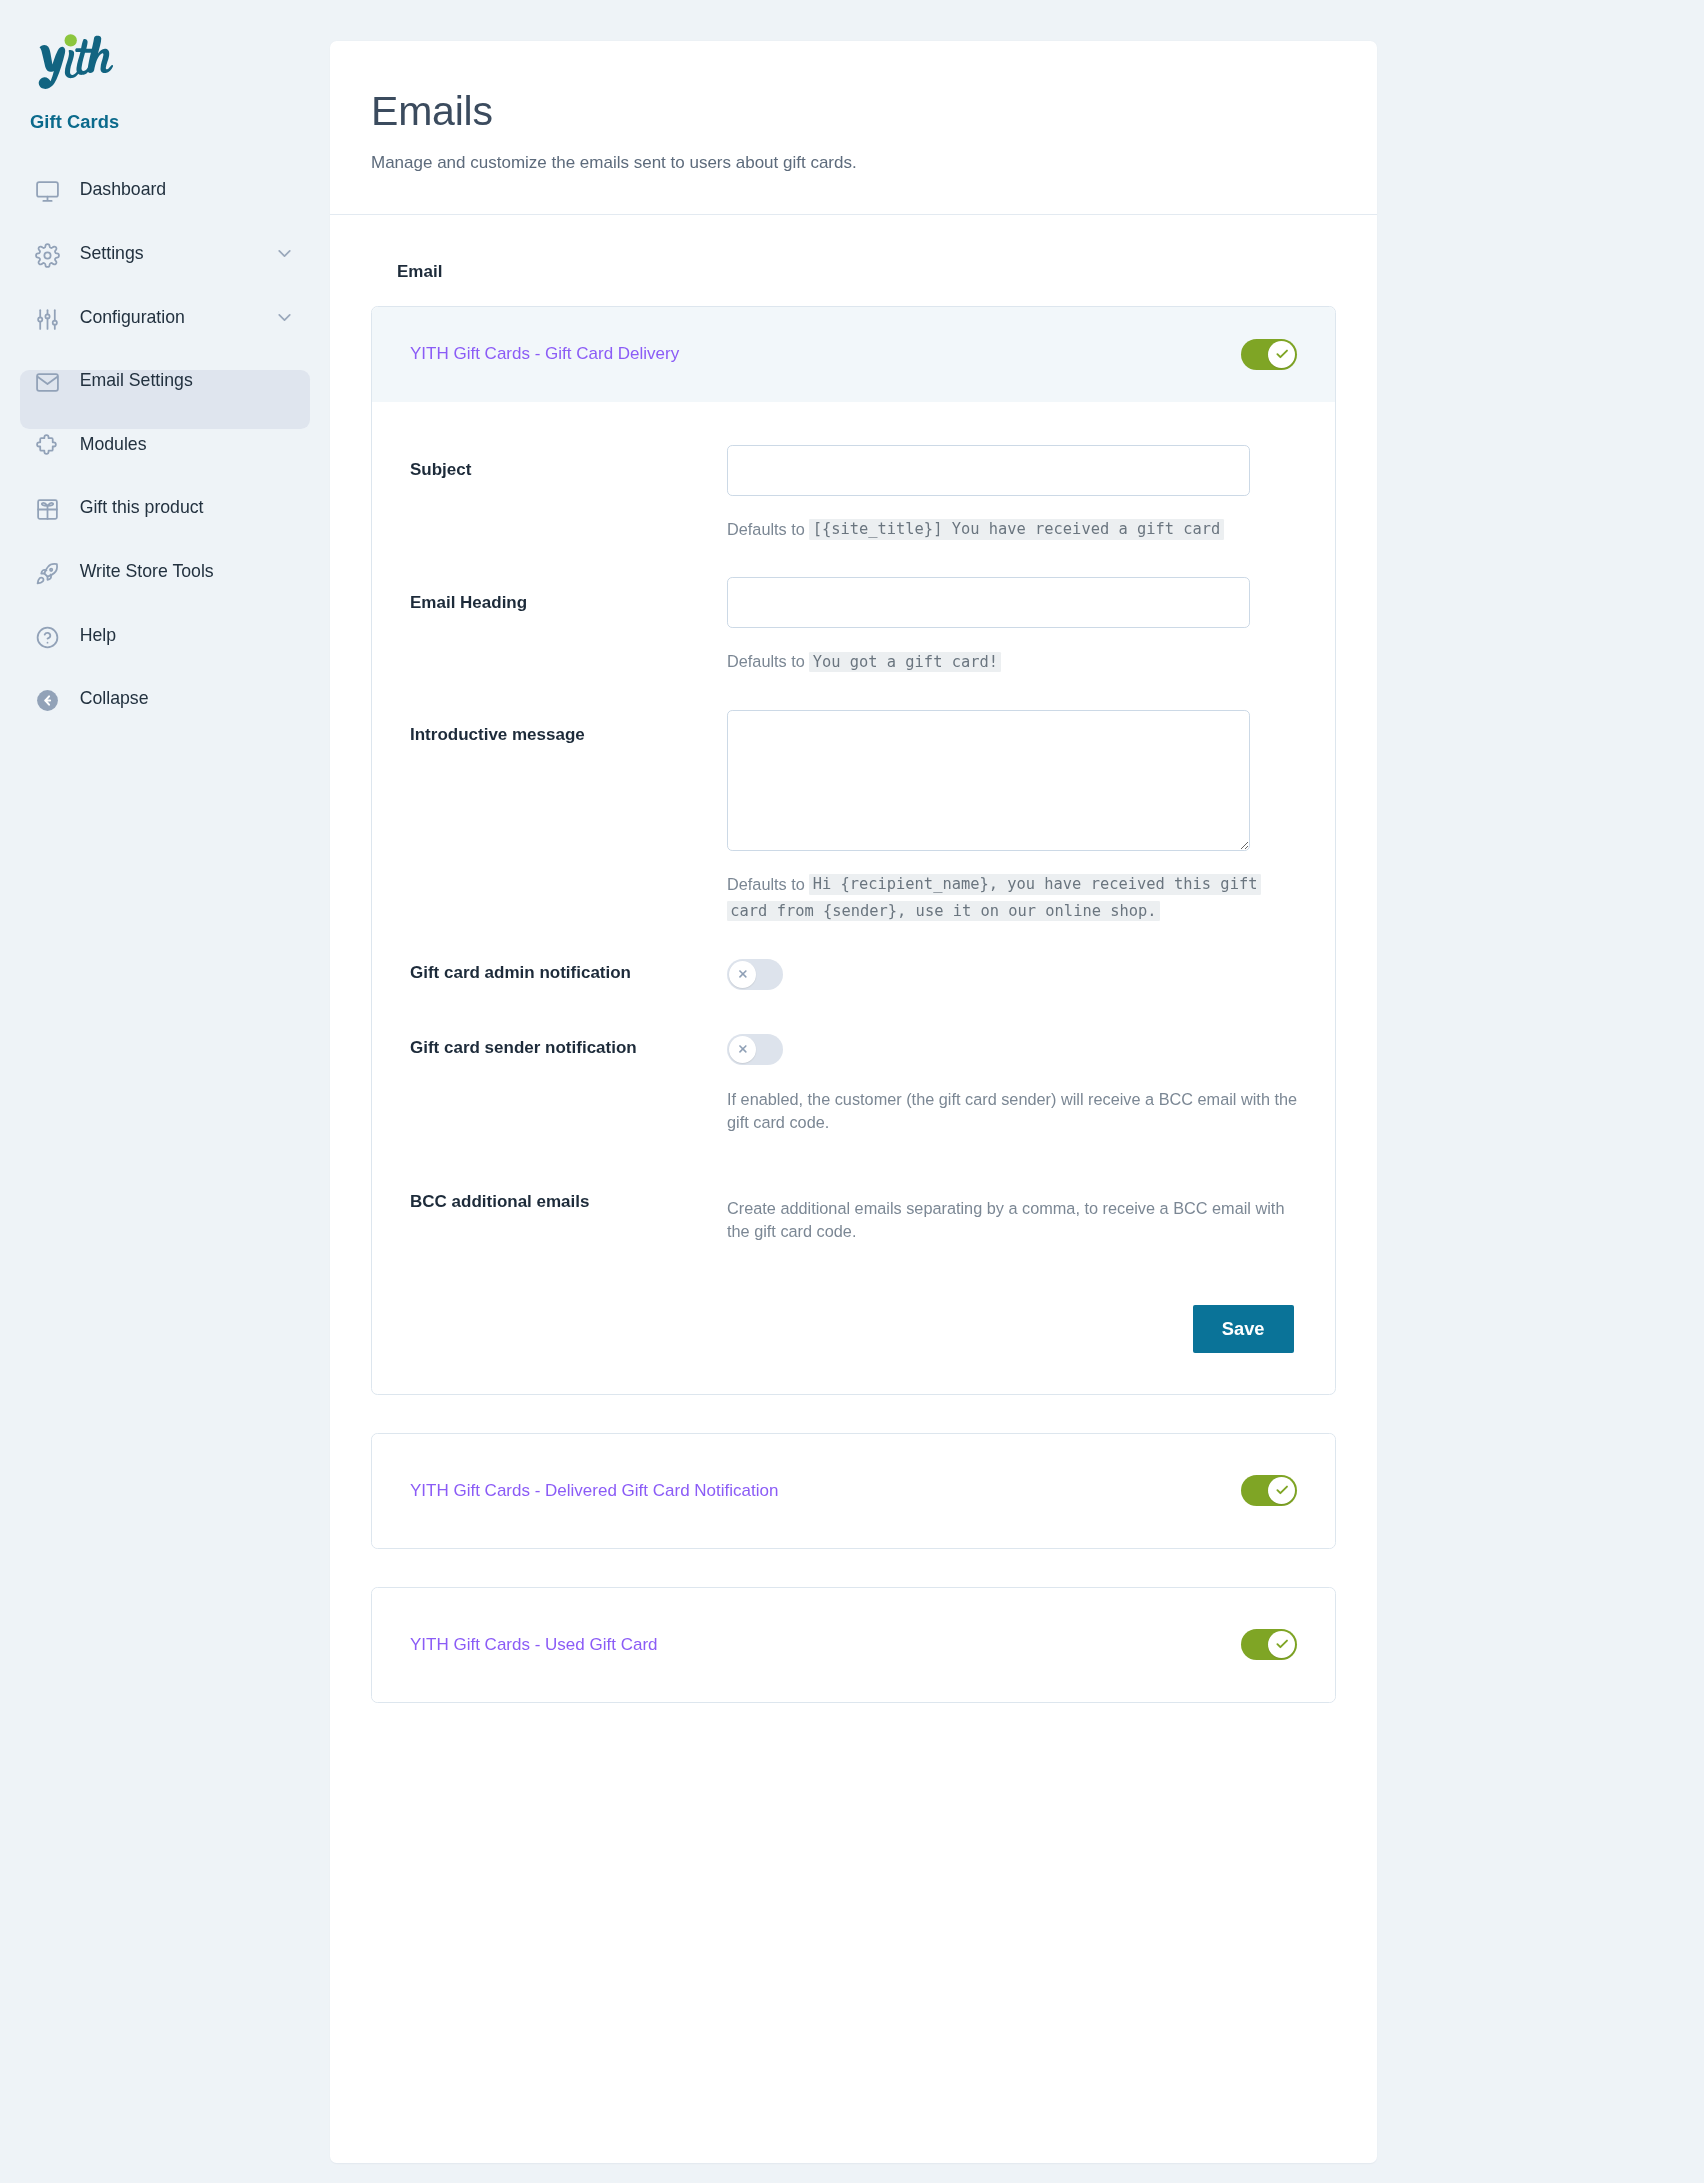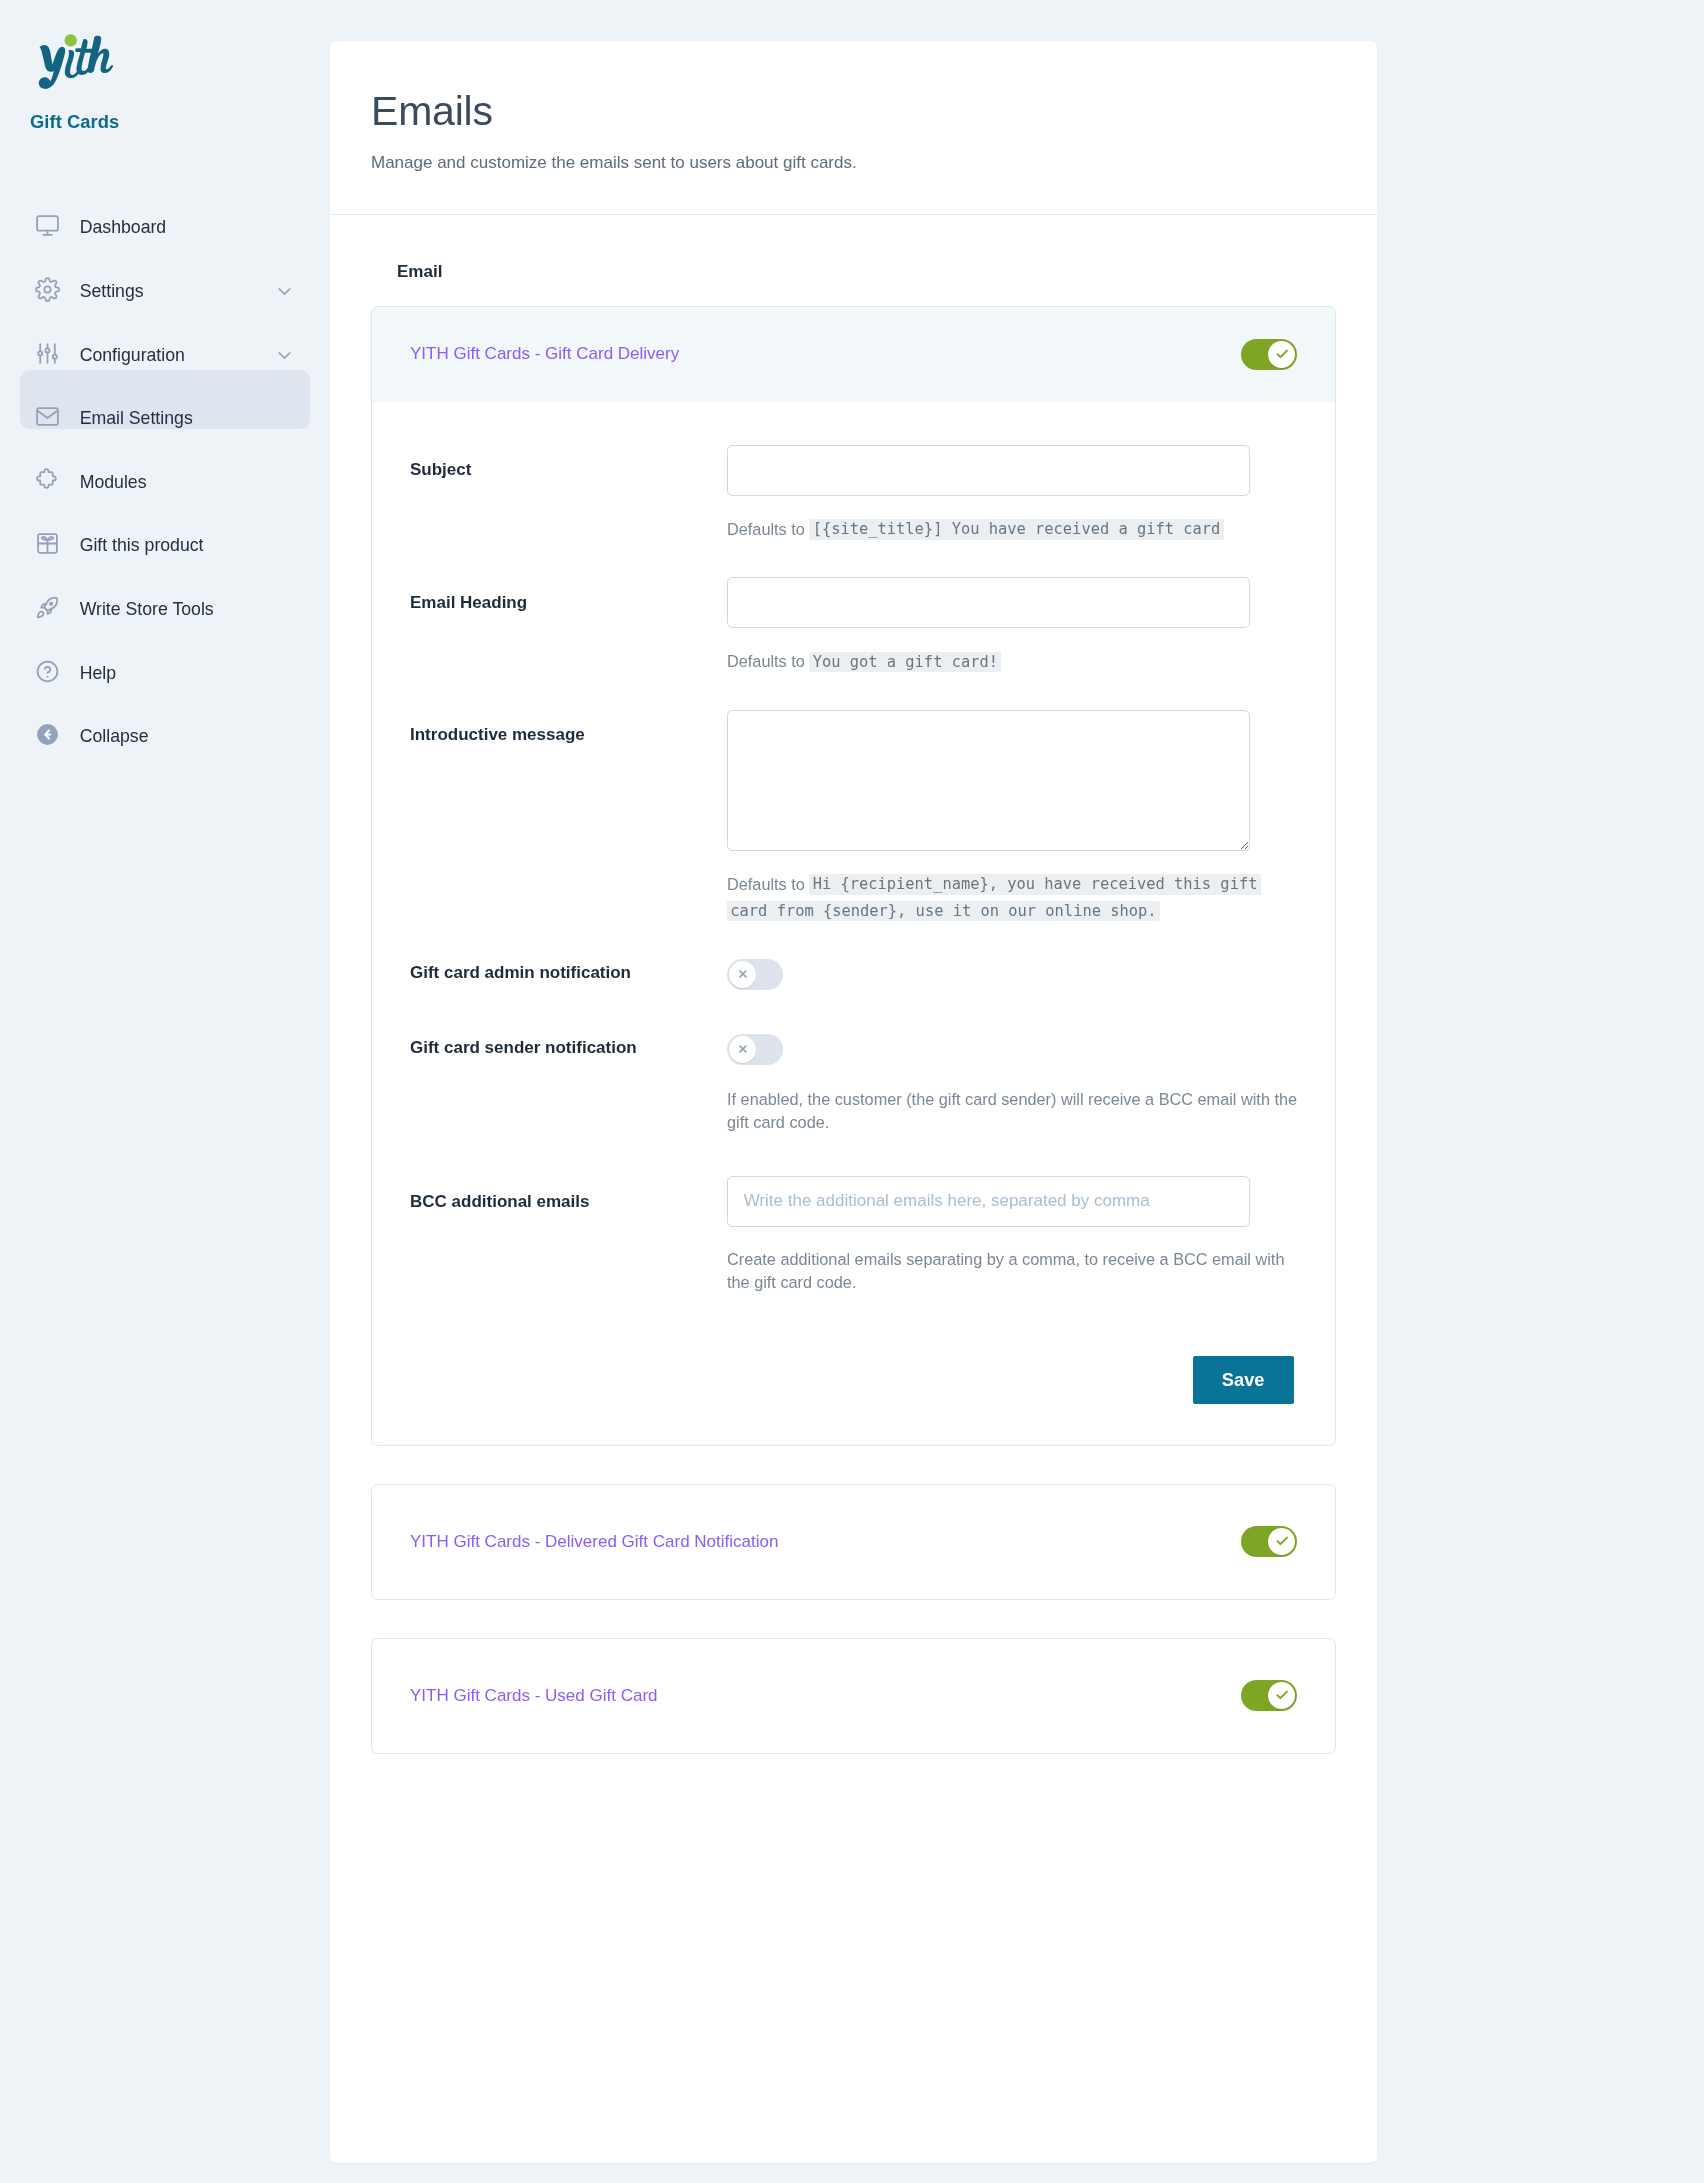--- a/index.html
+++ b/index.html
@@ -40,21 +40,21 @@
     font-size: 18.3px;
     font-weight: 700;
     color: #0b6a8c;
     letter-spacing: 0.1px;
   }
 
   .nav { padding: 0 19.6px; }
 
   .nav-item {
     display: flex;
-    align-items: flex-end;
+    align-items: flex-start;
     height: 59px;
     padding: 0 15.7px;
     border-radius: 9.2px;
     margin-bottom: 4.6px;
     cursor: pointer;
     position: relative;
   }
   .nav-item.active {
     background: #dfe5ee;
   }
@@ -483,21 +483,20 @@
                     </svg>
                 </span>
               </span>
               <div class="hint">If enabled, the customer (the gift card sender) will receive a BCC email with the gift card code.</div>
             </div>
           </div>
 
           <div class="field-row">
             <div class="field-label">BCC additional emails</div>
             <div class="field-ctl">
-              <input class="txt-input" type="text" placeholder="Write the additional emails here, separated by comma" style="">
               <div class="hint">Create additional emails separating by a comma, to receive a BCC email with the gift card code.</div>
             </div>
           </div>
 
           <div class="save-row">
             <button class="save-btn">Save</button>
           </div>
 
         </div>
       </section>

